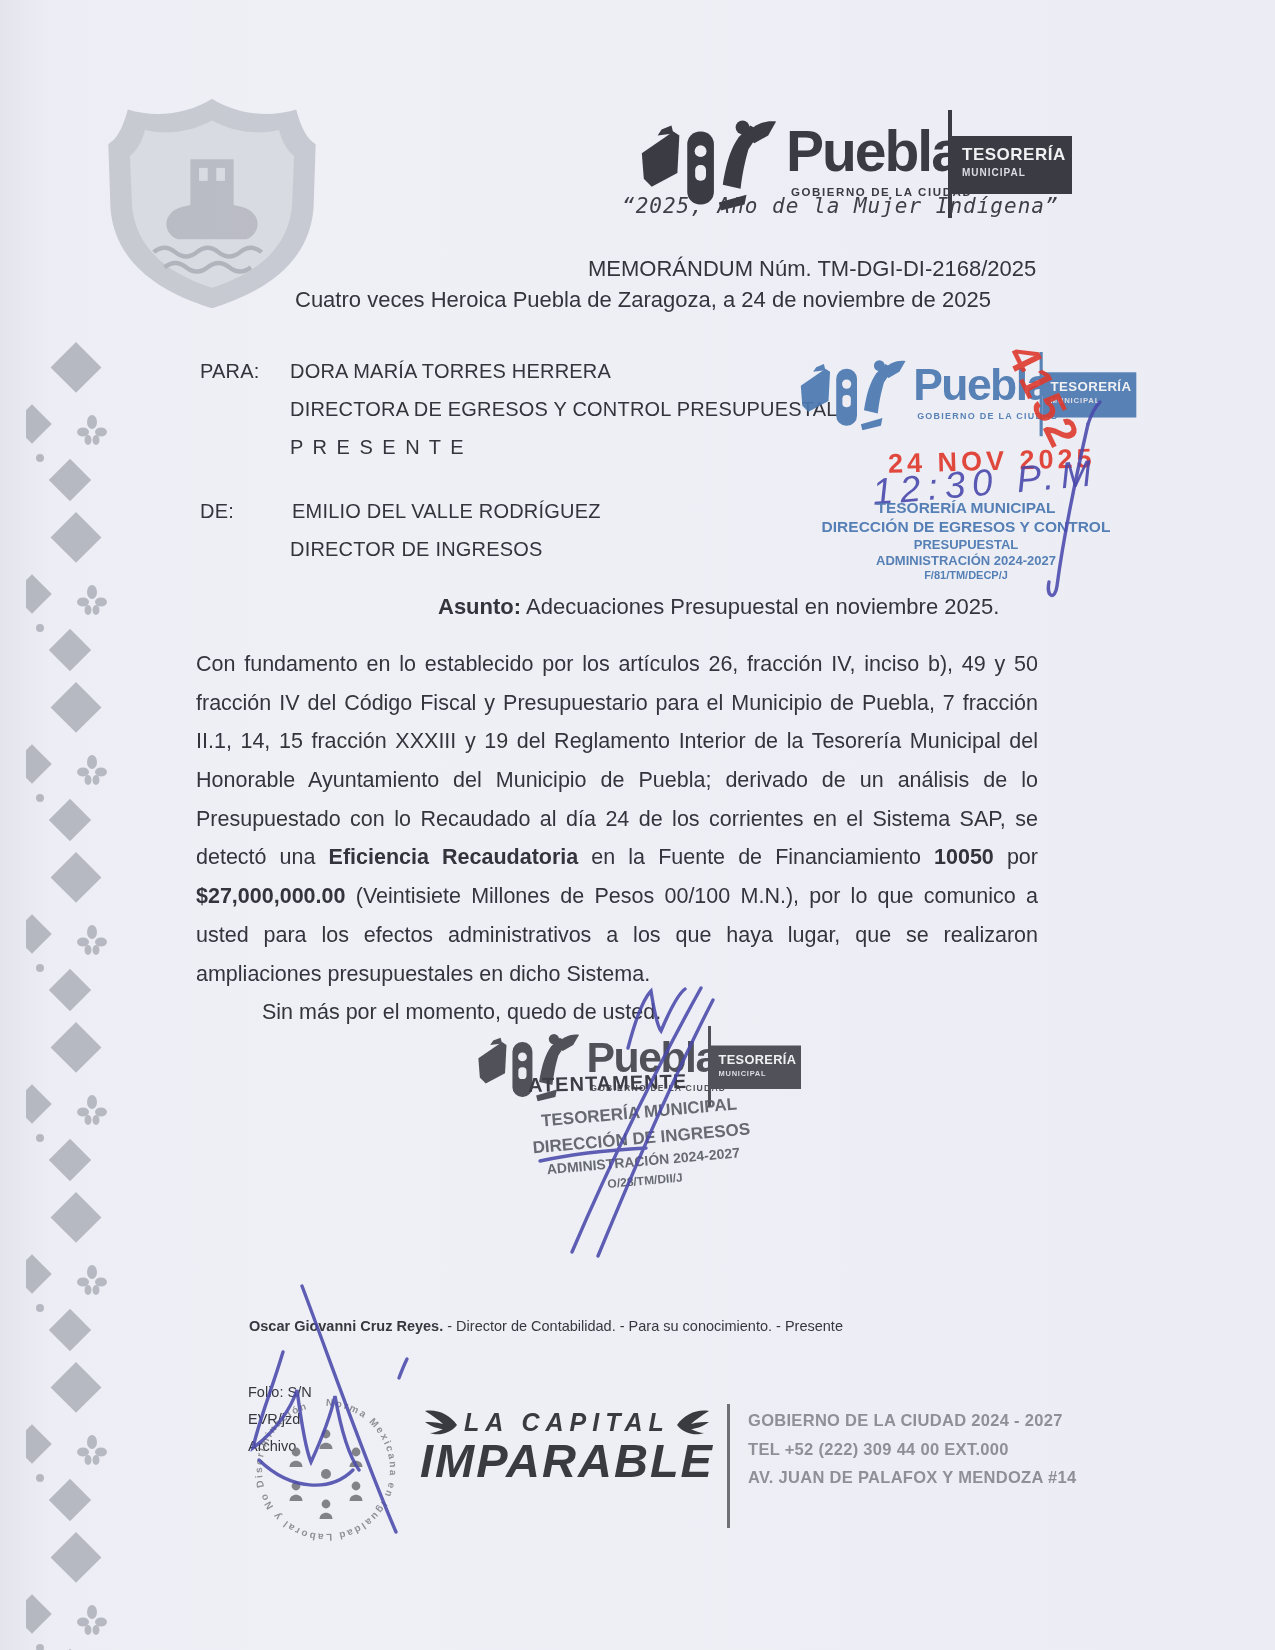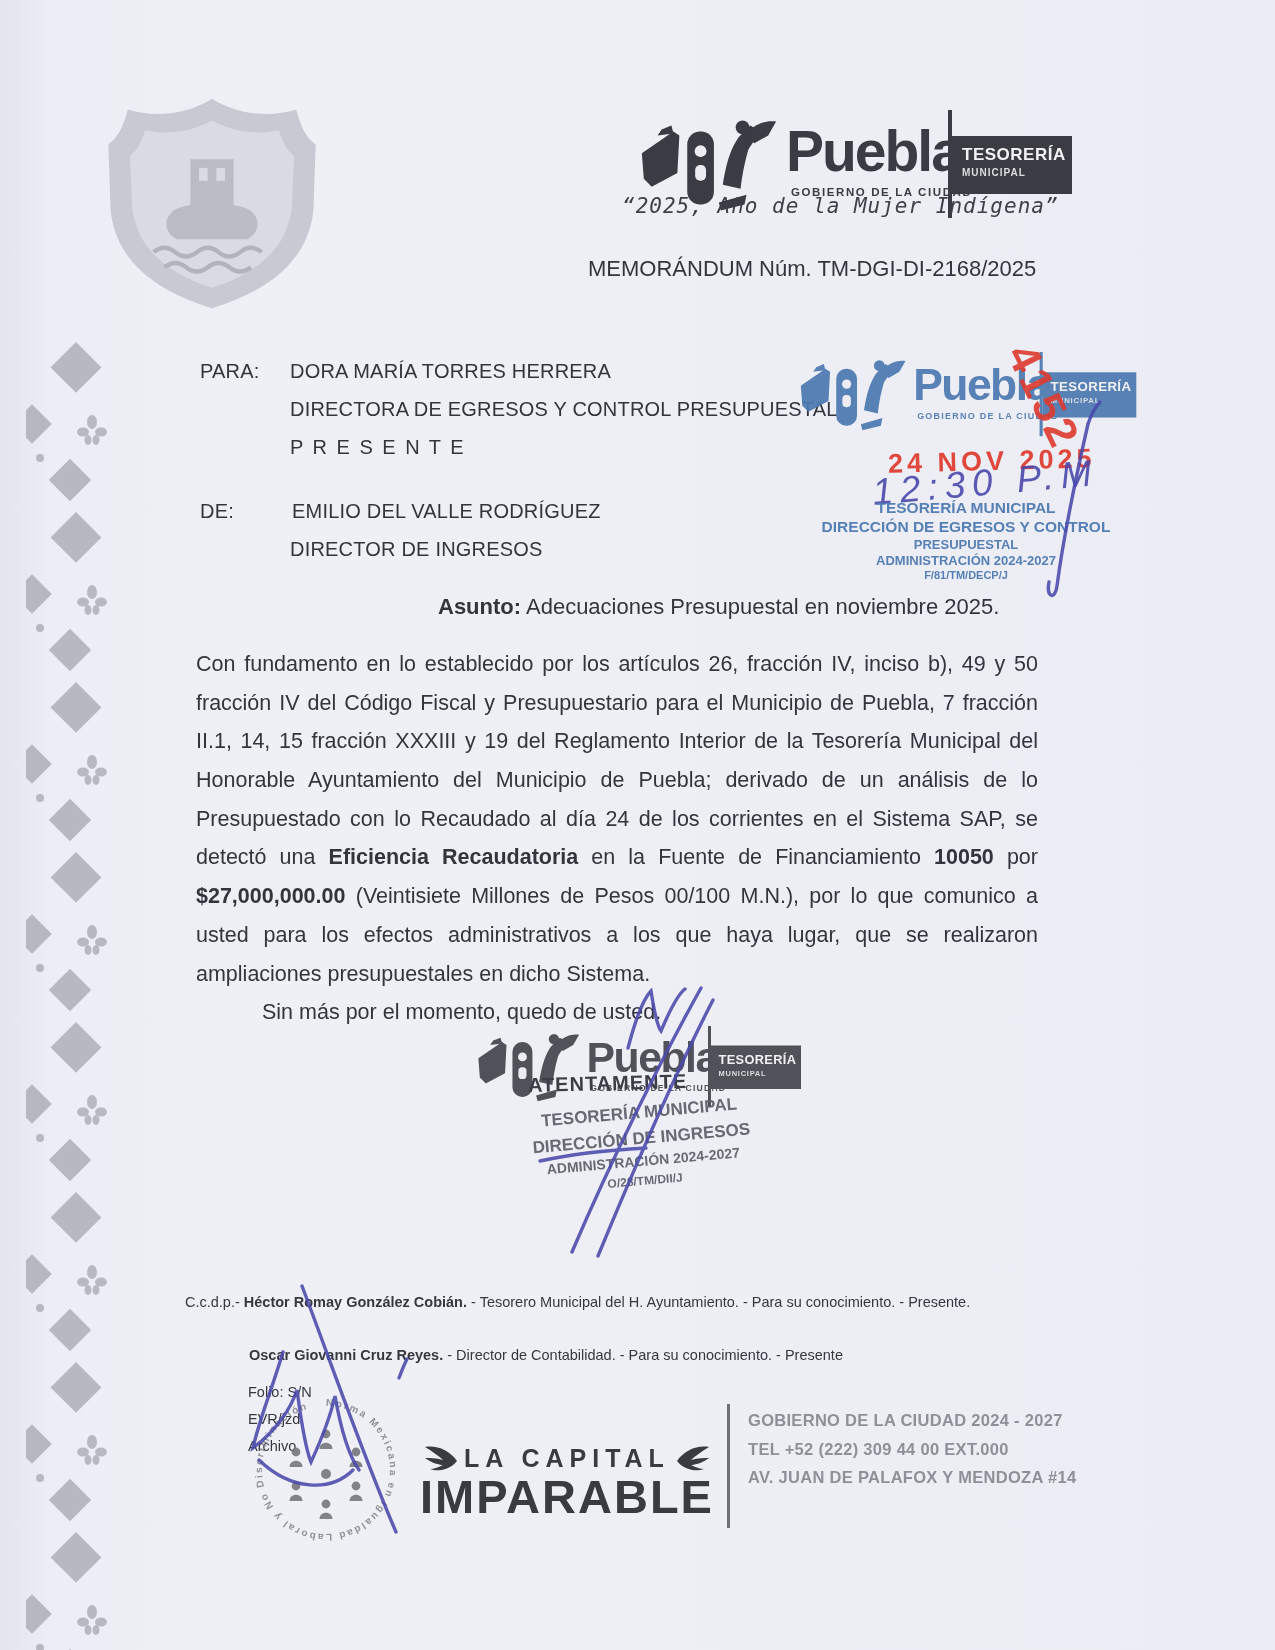--- a/index.html
+++ b/index.html
@@ -135,20 +135,21 @@
     <div class="plogo-bar"></div>
     <div class="plogo-box">
       <div class="plogo-box1">TESORERÍA</div>
       <div class="plogo-box2">MUNICIPAL</div>
     </div>
   </div>
 
   <div class="abs quote" style="left:622px; top:194px;">“2025, Año de la Mujer Indígena”</div>
 
   <div class="abs memoline" style="left:588px; top:256px;">MEMORÁNDUM Núm. TM-DGI-DI-2168/2025</div>
+  <div class="abs memoline" style="left:295px; top:287px;">Cuatro veces Heroica Puebla de Zaragoza, a 24 de noviembre de 2025</div>
 
   <div class="abs addr-label" style="left:200px; top:360px;">PARA:</div>
   <div class="abs addr-name" style="left:290px; top:360px;">DORA MARÍA TORRES HERRERA</div>
   <div class="abs addr-title" style="left:290px; top:398px;">DIRECTORA DE EGRESOS Y CONTROL PRESUPUESTAL</div>
   <div class="abs addr-title" style="left:290px; top:436px; letter-spacing:2px;">P R E S E N T E</div>
 
   <div class="plogo" style="left:790px; top:352px; transform:scale(0.78); color:var(--stamp-blue,#4d7ab2); opacity:.93;">
     <svg class="plogo-icon">
         <use href="#puebla-mark"></use>
       </svg>
@@ -198,21 +199,20 @@
 
   <div class="abs atent" style="left:528px; top:1072px;">ATENTAMENTE</div>
   <div class="abs sig-stamp" style="left:498px; top:1100px;">
     <div class="s1">TESORERÍA MUNICIPAL</div>
     <div class="s2">DIRECCIÓN DE INGRESOS</div>
     <div class="s3">ADMINISTRACIÓN 2024-2027</div>
     <div class="s4">O/28/TM/DII/J</div>
   </div>
 
   <div class="abs cc" style="left:185px; top:1288px;">
-    <div><span>C.c.d.p.-</span> <span class="bold">Héctor Romay González Cobián.</span><span> - Tesorero Municipal del H. Ayuntamiento. - Para su conocimiento. - Presente.</span></div>
     <div class="indent"><span class="bold">Oscar Giovanni Cruz Reyes.</span><span> - Director de Contabilidad. - Para su conocimiento. - Presente</span></div>
   </div>
   <div class="abs cc-small" style="left:248px; top:1433px;">Archivo</div>
   <div class="abs cc-small" style="left:248px; top:1379px;">Folio: S/N</div>
   <div class="abs cc-small" style="left:248px; top:1406px;">EVR/jzd</div>
 
   <svg class="abs" style="left:242px; top:1386px;" width="168" height="168" viewBox="0 0 168 168" opacity="0.9">
     <defs>
       <path id="badgecircle" d="M84,20 a64,64 0 1,1 -0.01,0 Z"></path>
     </defs>
@@ -223,21 +223,21 @@
       <use href="#person-dot" x="76" y="42" width="16" height="22"></use>
       <use href="#person-dot" x="106" y="60" width="16" height="22"></use>
       <use href="#person-dot" x="106" y="94" width="16" height="22"></use>
       <use href="#person-dot" x="76" y="112" width="16" height="22"></use>
       <use href="#person-dot" x="46" y="94" width="16" height="22"></use>
       <use href="#person-dot" x="46" y="60" width="16" height="22"></use>
       <circle cx="84" cy="88" r="5"></circle>
     </g>
   </svg>
 
-  <div class="abs capital" style="left:412px; top:1444px;">
+  <div class="abs capital" style="left:412px; top:1408px;font-style:italic;">
     <div class="row1">
       <svg width="34" height="26" style="transform:scaleX(-1); color:#3a3b41;">
           <use href="#wing"></use>
         </svg>
       <span>LA CAPITAL</span>
       <svg width="34" height="26" style="color:#3a3b41;">
           <use href="#wing"></use>
         </svg>
     </div>
     <div class="row2">IMPARABLE</div>

